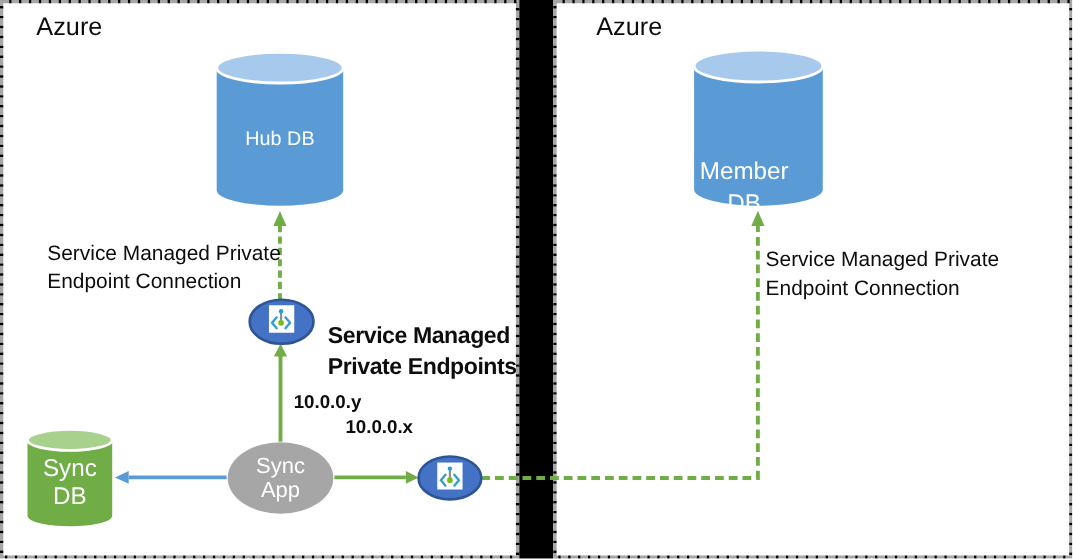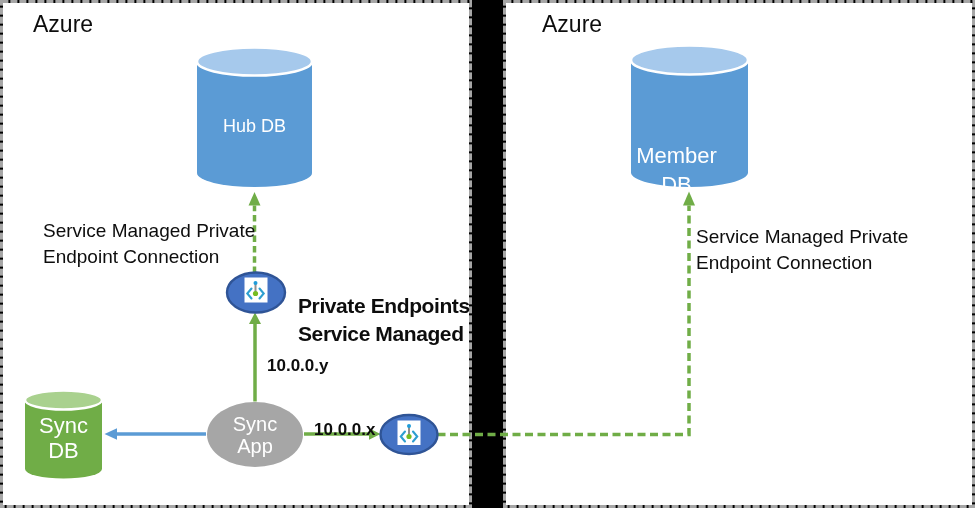--- a/index.html
+++ b/index.html
@@ -136,21 +136,21 @@
     <span>Service Managed Private</span>
     <span>Endpoint Connection</span>
   </div>
 
   <div class="txt conn-label" style="left:696px; top:208px;">
     <span>Service Managed Private</span>
     <span>Endpoint Connection</span>
   </div>
 
   <div class="txt bold-label" style="left:298px; top:292px;">
+    <span>Service Managed</span>
     <span>Private Endpoints</span>
-    <span>Service Managed</span>
   </div>
 
   <div class="txt ip-label" style="left:267px; top:356px;">10.0.0.y</div>
 
-  <div class="txt ip-label" style="left:314px; top:420px;">10.0.0.x</div>
+  <div class="txt ip-label" style="left:314px; top:379px;">10.0.0.x</div>
 
 </div>
 
 </body></html>

